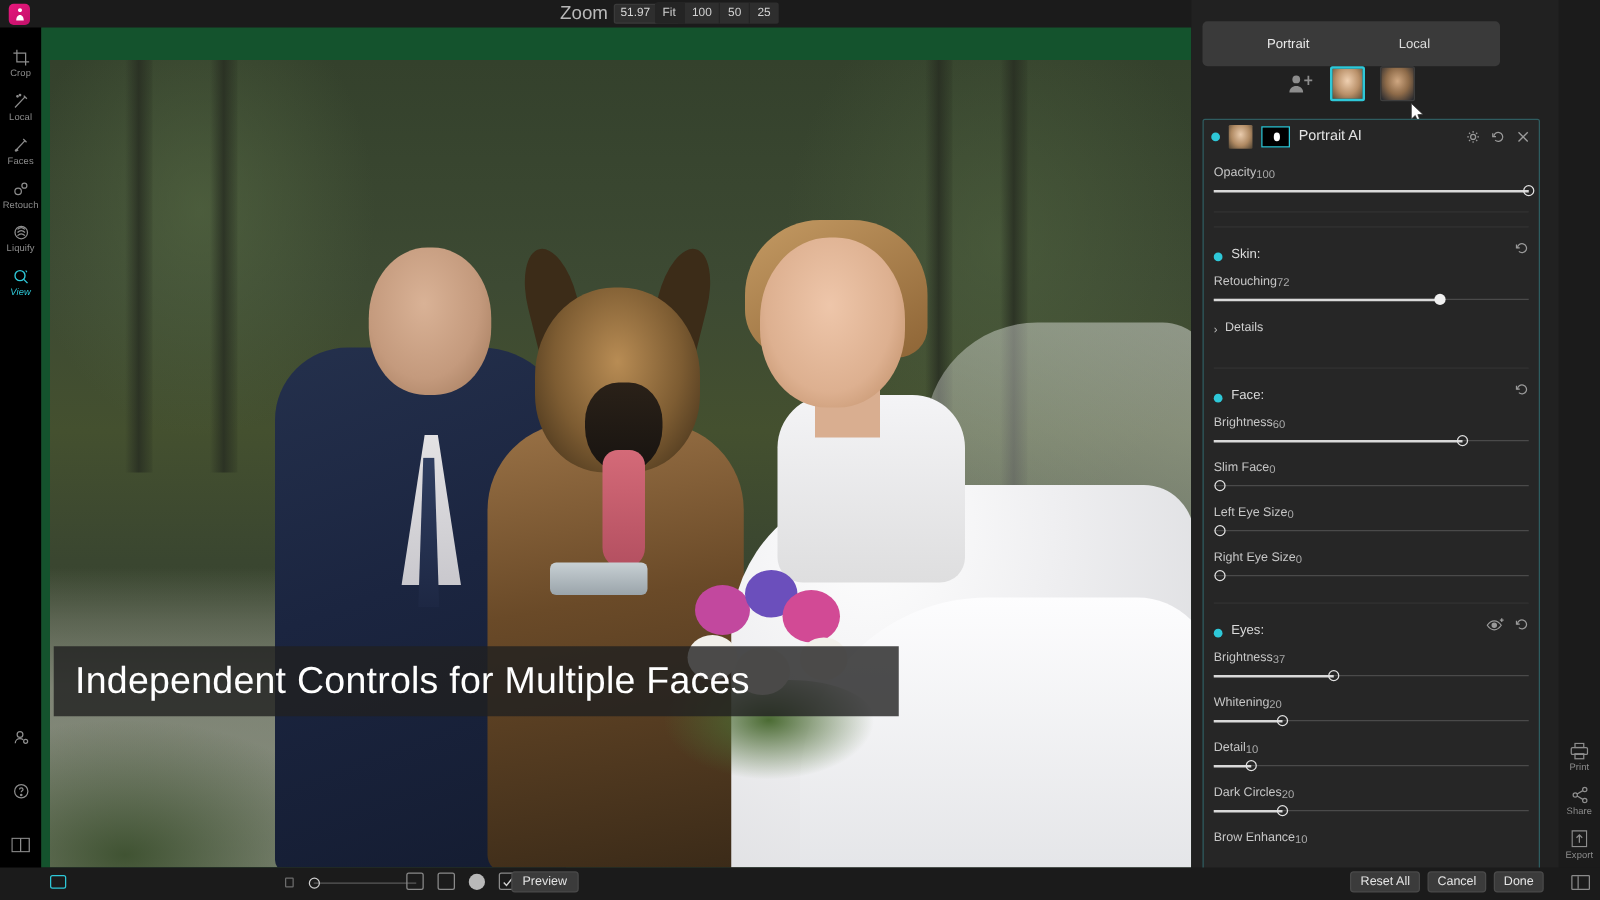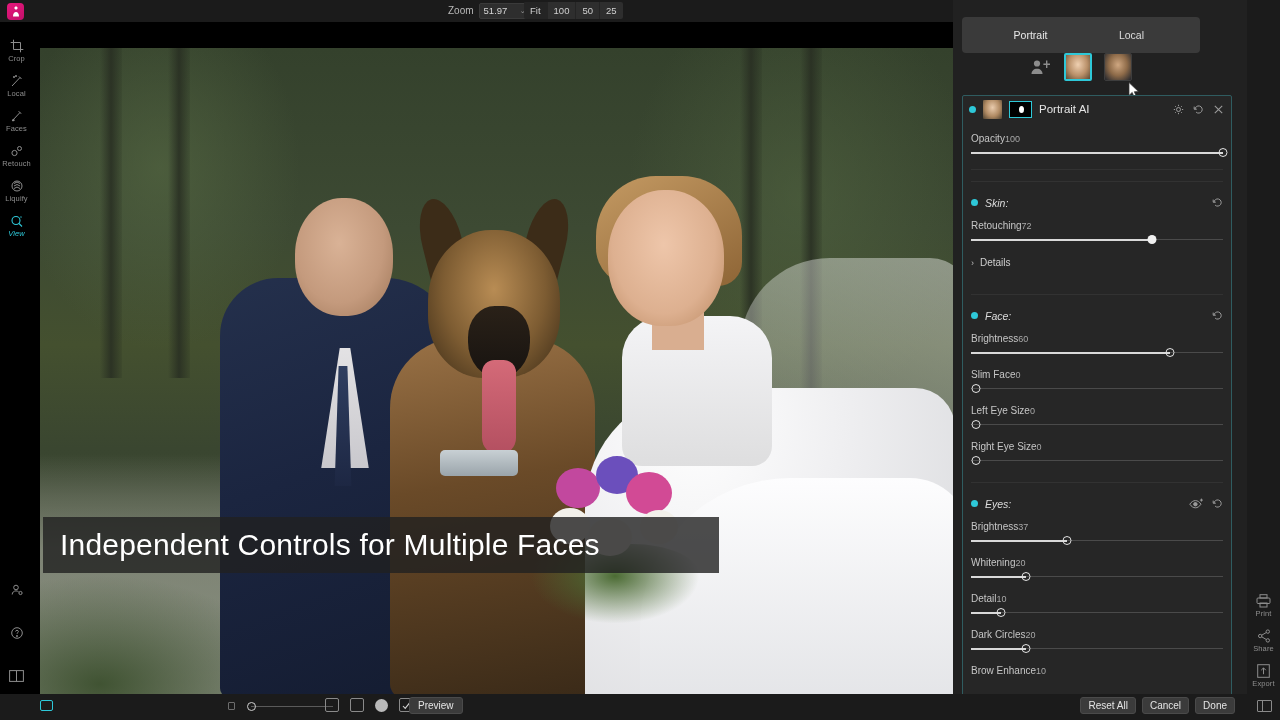--- a/index.html
+++ b/index.html
@@ -20,21 +20,21 @@
   .logo {
     position: absolute; left: 7px; top: 3px; width: 17px; height: 17px;
     background: linear-gradient(145deg,#e8187c,#c1106a); border-radius: 4px;
     display: flex; align-items: center; justify-content: center;
   }
   .logo svg { width: 10px; height: 11px; }
   .zoom-group {
     position: absolute; left: 448px; top: 2px; height: 17px;
     display: flex; align-items: center; gap: 5px;
   }
-  .zoom-label { font-size: 10px; color: #b8b8b8; }
+  .zoom-label { font-size: 15px; color: #b8b8b8; }
   .zoom-select {
     width: 52px; height: 16px; background: #2e2e2e; border: 1px solid #3a3a3a;
     border-radius: 2px; display: flex; align-items: center; justify-content: space-between;
     padding: 0 4px; font-size: 9.5px; color: #d6d6d6;
   }
   .zoom-select .cav { font-size: 7px; color: #9a9a9a; }
   .fit-group {
     position: absolute; left: 524px; top: 2px; height: 17px;
     display: flex; background: #2e2e2e; border-radius: 2px; overflow: hidden;
   }
@@ -58,21 +58,21 @@
   .tool .ico { height: 15px; display:flex; align-items:center; justify-content:center; }
   .tool .lbl { font-size: 7.5px; letter-spacing: .1px; line-height: 8px; }
   .tool.active { color: #2ec8d8; font-style: italic; }
   .tool svg { display:block; }
   .rail-bottom { position: absolute; left: 0; bottom: 28px; width: 33px; }
   .rail-bottom .tool { margin-top: 10px; }
 
   
   .canvas-wrap {
     position: absolute; left: 33px; top: 22px; width: 920px; height: 672px;
-    background: #000000; overflow: hidden; text-align: right;
+    background: #14532d; overflow: hidden; text-align: right;
   }
   .photo {
     position: absolute; left: 7px; top: 26px; width: 913px; height: 646px;
     overflow: hidden;
     background: #2a3526;
   }
   
   .bg-forest {
     position:absolute; inset:0;
     background:
@@ -211,21 +211,21 @@
 
   .divider { height:1px; background:#323232; margin: 11px 0 0; }
 
   .styleline { display:flex; align-items:center; margin-top: 14px; gap: 7px; }
   .styleline .sl { font-size:10px; color:#c6c6c6; }
   .styleline .sv { font-size:10px; color:#e2e2e2; }
   .styleline .chev { font-size:8px; color:#9a9a9a; margin-left: 22px; }
   .autobtn { margin-left:auto; background:#3d3d3d; border:1px solid #4a4a4a; border-radius:3px;
              font-size:10px; color:#e0e0e0; padding: 2px 6px; }
 
-  .sectionhead { display:flex; align-items:center; gap:7px; margin-top: 14px; height: 13px; font-style: italic; }
+  .sectionhead { display:flex; align-items:flex-end; gap:7px; margin-top: 14px; height: 13px; }
   .sectionhead .nm { font-size:10.5px; color:#dcdcdc; }
   .sectionhead .acts { margin-left:auto; display:flex; gap:8px; align-items:center; color:#9a9a9a; }
 
   .details { display:flex; align-items:center; gap:6px; margin-top: 12px; }
   .details .chev { font-size:9px; color:#bdbdbd; }
   .details .t { font-size:10px; color:#cfcfcf; }
 
   
   .rightrail { position:absolute; right:0; top:0; width:33px; height:720px; background:#1b1b1b; }
   .rr-items { position:absolute; left:0; bottom:28px; width:33px; }

